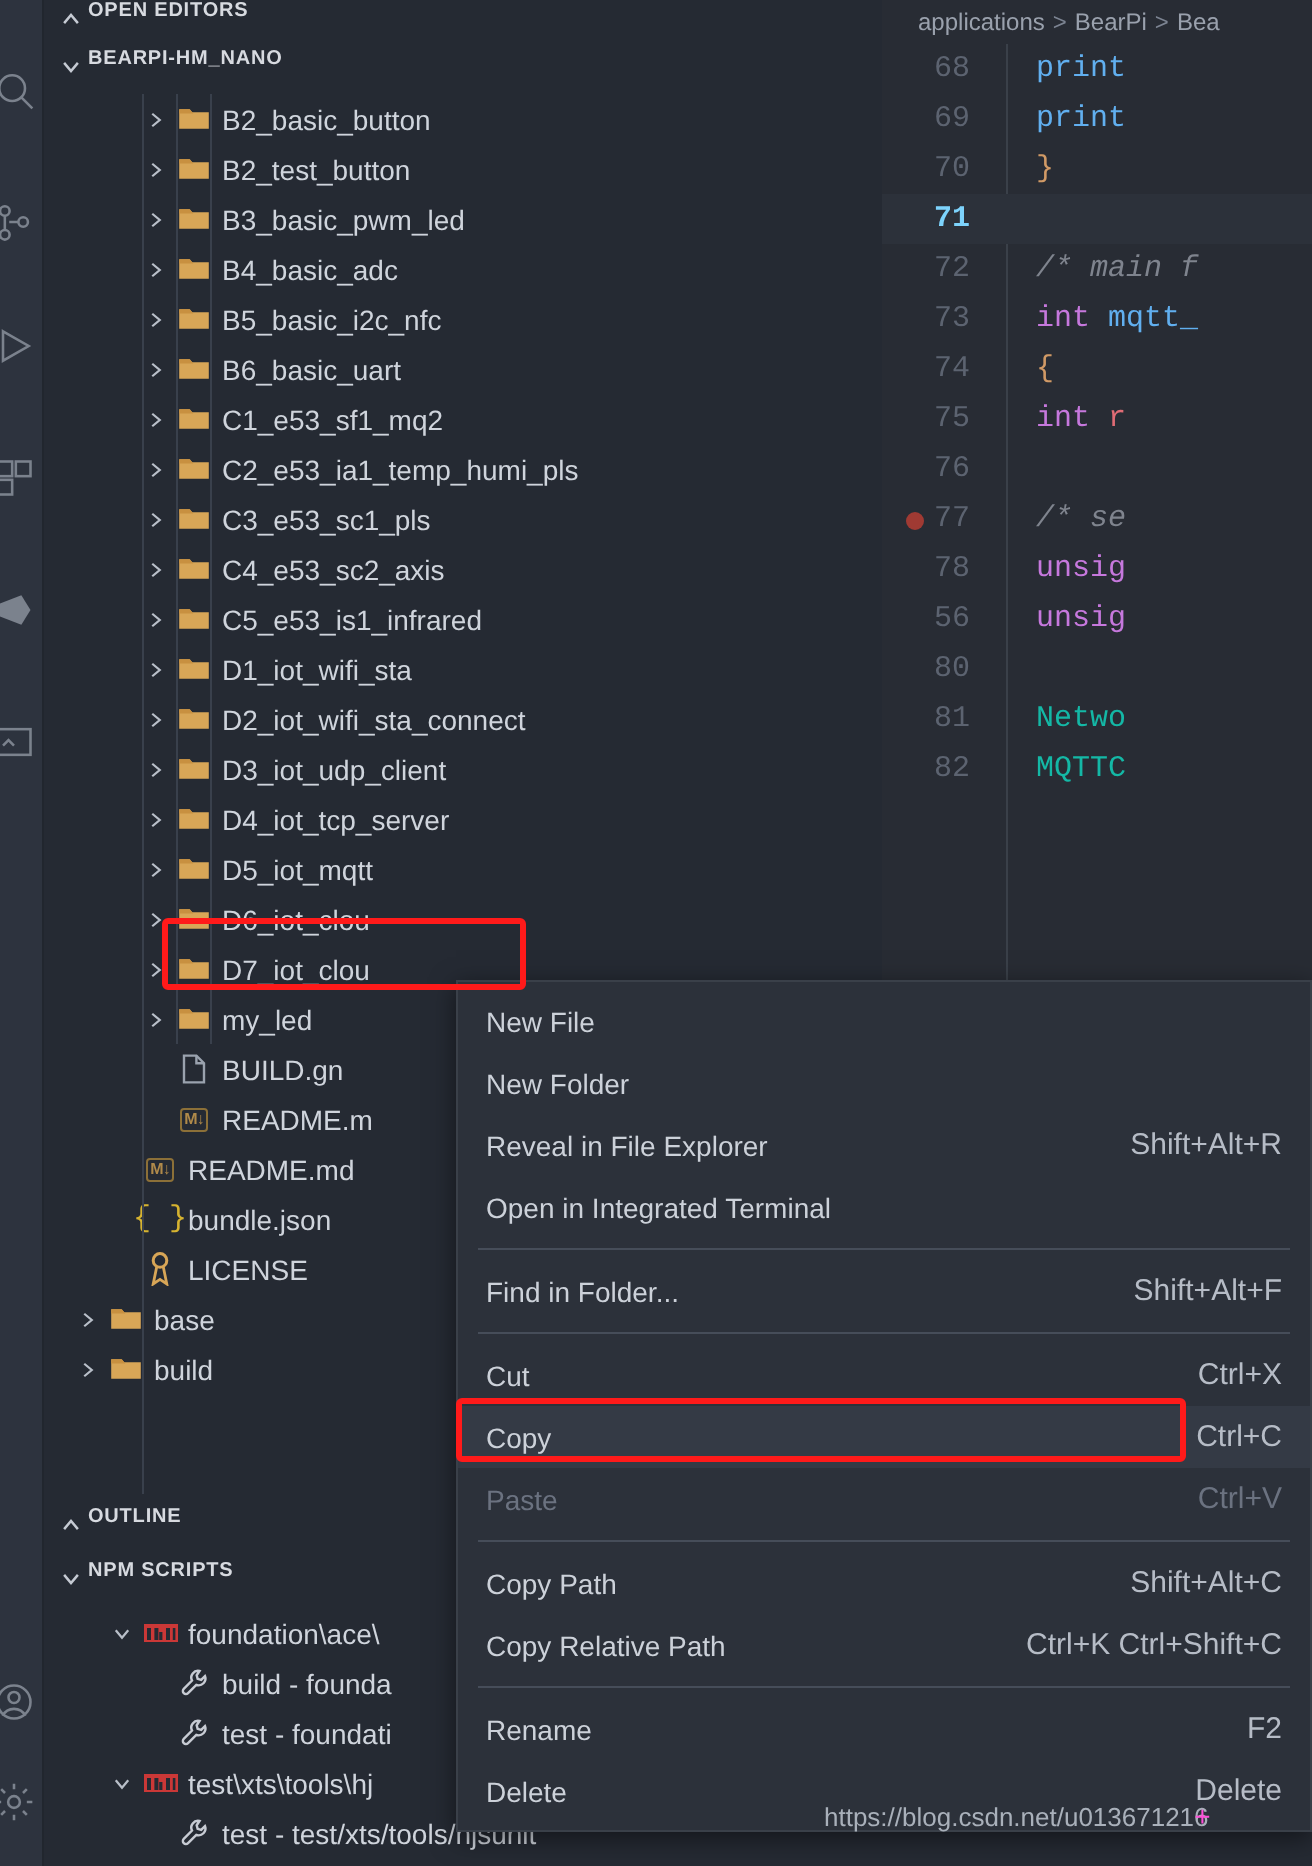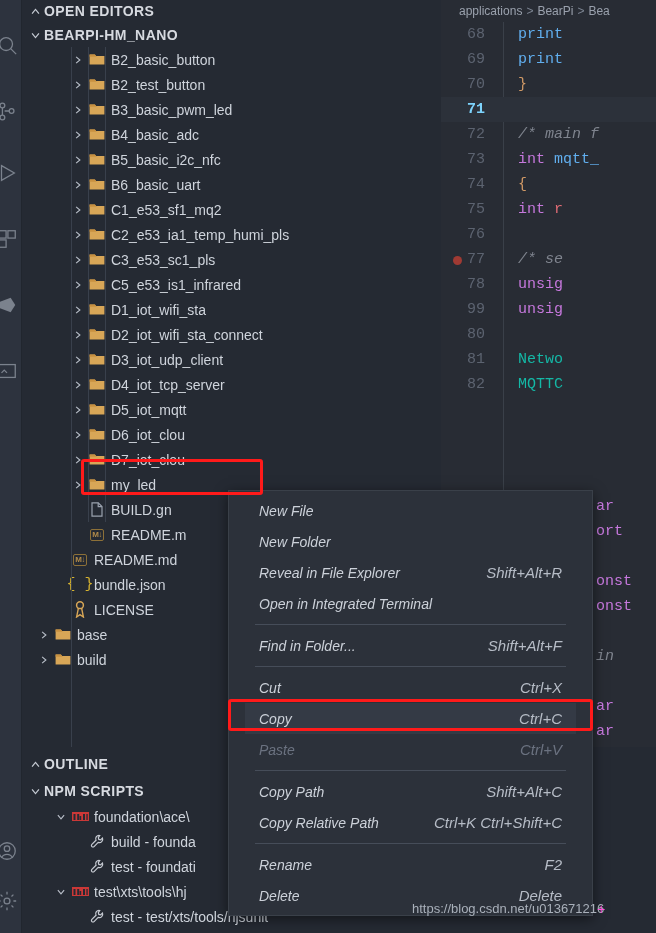--- a/index.html
+++ b/index.html
@@ -24,22 +24,22 @@
   }
   .act-icon svg { width: 22px; height: 22px; display: block; }
 
   
   .sidebar {
     position: absolute; left: 22px; top: 0; width: 419px; height: 933px;
     background: #252a33;
     overflow: hidden;
   }
   .section-header {
-    height: 22px; display: flex; align-items: center;
-    font-size: 14px; font-weight: bold; letter-spacing: .4px;
+    height: 22px; display: flex; 
+    font-size: 10px; font-weight: bold; letter-spacing: .4px;
     color: #d7dae0; padding-left: 4px;
     white-space: nowrap;
   }
   .twisty {
     width: 18px; height: 18px; display: inline-flex;
     align-items: center; justify-content: center;
     color: #c5cad3; flex: 0 0 18px;
   }
   .twisty svg { width: 11px; height: 11px; display: block; }
   .twisty.closed svg { transform: rotate(-90deg); }
@@ -122,27 +122,26 @@
   .t-fn    { color: #61afef; }
   .t-key   { color: #c678dd; }
   .t-brace { color: #d19a66; }
   .t-cmt   { color: #7f848e; font-style: italic; }
   .t-var   { color: #e06c75; }
   .t-yel   { color: #14b8a6; }
   .t-pun   { color: #abb2bf; }
 
   
   .ctxmenu {
-    position: absolute; left: 228px; top: 490px; width: 365px;
+    position: absolute; left: 228px; top: 490px; width: 428px;
     background: #2c313a;
     border: 1px solid #3a4049;
     box-shadow: 0 3px 12px rgba(0,0,0,.5);
-    padding: 4px 16px;
+    padding: 4px 0;
     z-index: 40;
-    font-style: italic;
   }
   .mi {
     height: 31px; display: flex; align-items: center;
     padding: 0 14px 0 14px; font-size: 14px; color: #ccd1d9;
     white-space: nowrap; cursor: pointer;
   }
   .mi .lbl { flex: 1 1 auto; }
   .mi .kb  { color: #b6bcc6; font-size: 15px; padding-left: 16px; }
   .mi.disabled { color: #6b7280; }
   .mi.disabled .kb { color: #6b7280; }
@@ -363,20 +362,34 @@
               <polyline points="3,5 8,11 13,5"></polyline>
             </svg>
           </span>
           <span class="ficon c-folder">
             <svg width="16" height="13" viewBox="0 0 16 13">
               <path fill="currentColor" d="M0.6 1.6h5.2l1.3 1.5H15.4v8.3H0.6z"></path>
               <path fill="#c89040" d="M5.9 1.6H0.6v2.1h7.1z"></path>
             </svg>
           </span>
           <span class="rlabel">C3_e53_sc1_pls</span>
+        </div>
+        <div class="row" style="padding-left: 48px;">
+          <span class="rtwisty">
+            <svg viewBox="0 0 16 16" fill="none" stroke="currentColor" stroke-width="1.8">
+              <polyline points="3,5 8,11 13,5"></polyline>
+            </svg>
+          </span>
+          <span class="ficon c-folder">
+            <svg width="16" height="13" viewBox="0 0 16 13">
+              <path fill="currentColor" d="M0.6 1.6h5.2l1.3 1.5H15.4v8.3H0.6z"></path>
+              <path fill="#c89040" d="M5.9 1.6H0.6v2.1h7.1z"></path>
+            </svg>
+          </span>
+          <span class="rlabel">C4_e53_sc2_axis</span>
         </div>
         <div class="row" style="padding-left: 48px;">
           <span class="rtwisty">
             <svg viewBox="0 0 16 16" fill="none" stroke="currentColor" stroke-width="1.8">
               <polyline points="3,5 8,11 13,5"></polyline>
             </svg>
           </span>
           <span class="ficon c-folder">
             <svg width="16" height="13" viewBox="0 0 16 13">
               <path fill="currentColor" d="M0.6 1.6h5.2l1.3 1.5H15.4v8.3H0.6z"></path>
@@ -738,21 +751,21 @@
           <div class="cline">
             <span class="bp"></span>
             <span class="gutter">77</span>
             <span class="ctext"><span class="t-pun">    </span><span class="t-cmt">/* se</span></span>
           </div>
           <div class="cline">
             <span class="gutter">78</span>
             <span class="ctext"><span class="t-pun">    </span><span class="t-key">unsig</span></span>
           </div>
           <div class="cline">
-            <span class="gutter">99</span>
+            <span class="gutter">56</span>
             <span class="ctext"><span class="t-pun">    </span><span class="t-key">unsig</span></span>
           </div>
           <div class="cline">
             <span class="gutter">80</span>
             <span class="ctext"></span>
           </div>
           <div class="cline">
             <span class="gutter">81</span>
             <span class="ctext"><span class="t-pun">    </span><span class="t-yel">Netwo</span></span>
           </div>

